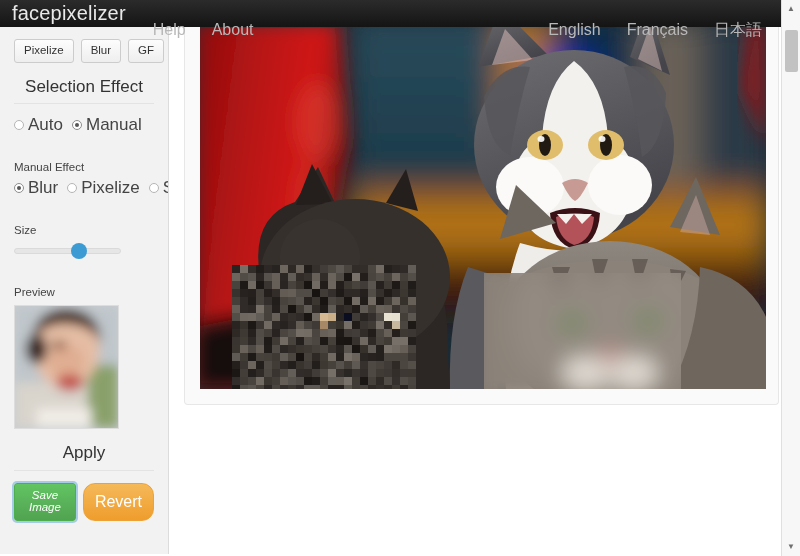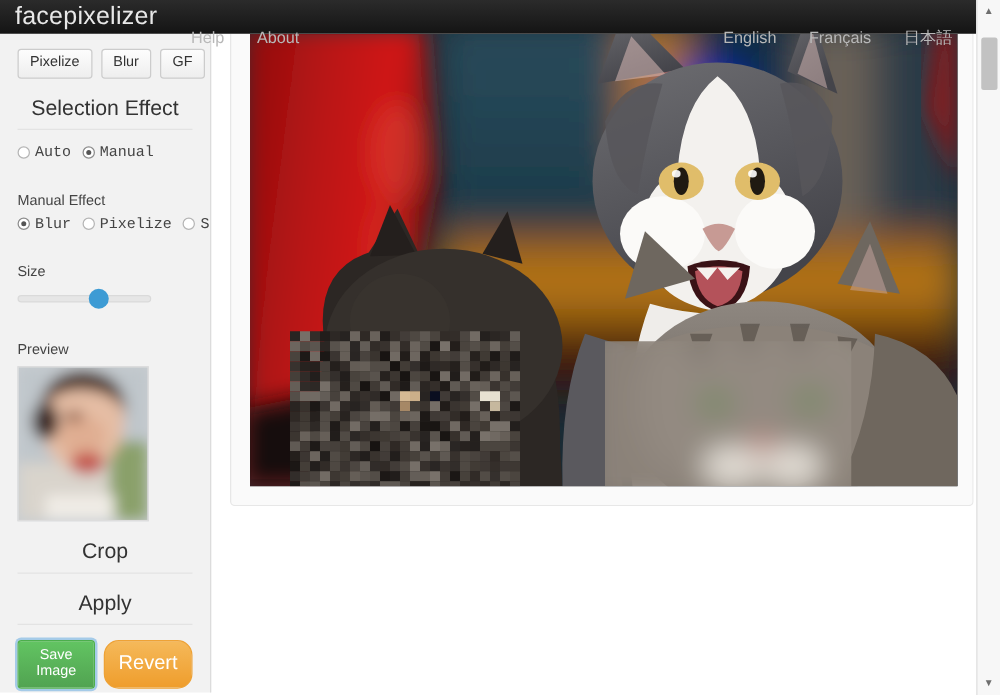--- a/index.html
+++ b/index.html
@@ -18,21 +18,21 @@
     background: #1f1f1f;
     background: linear-gradient(#2b2b2b, #141414);
     display: flex; align-items: center;
     z-index: 30;
   }
   #brand {
     color: #e8e8e8; font-size: 20px; letter-spacing: .2px;
     padding: 0 14px 0 12px; text-decoration: none;
   }
   .nav-link {
-    color: #b8b8b8; font-size: 13px; text-decoration: none;
+    color: #b8b8b8; font-size: 16px; text-decoration: none;
     padding: 0 13px; line-height: 27px; white-space: nowrap; margin-top: 32px;
   }
   #nav-left { display: flex; align-items: center; }
   #nav-right { margin-left: auto; display: flex; align-items: center; padding-right: 6px; }
 
   
   #sidebar {
     position: absolute; left: 0; top: 27px;
     width: 169px; height: 527px;
     background: #f2f2f2;
@@ -66,21 +66,21 @@
   .radio-dot {
     width: 10px; height: 10px; border-radius: 50%;
     border: 1px solid #b5b5b5; background: #fff; display: inline-block;
     position: relative; flex: none;
   }
   .radio-dot.on { border-color: #8d8d8d; }
   .radio-dot.on::after {
     content: ""; position: absolute; left: 2px; top: 2px;
     width: 4px; height: 4px; border-radius: 50%; background: #555;
   }
-  .radio-txt { font-size: 12px; color: #444; font-family: Liberation Mono, monospace; }
+  .radio-txt { font-size: 17px; color: #444; }
 
   
   #slider-wrap { margin-top: 6px; position: relative; height: 18px; width: 107px; }
   #slider-track {
     position: absolute; left: 0; top: 6px; width: 107px; height: 6px;
     border-radius: 3px; background: #e6e6e6; border: 1px solid #dadada;
   }
   #slider-handle {
     position: absolute; top: 1px; left: 57px;
     width: 16px; height: 16px; border-radius: 50%;
@@ -94,21 +94,21 @@
     position: relative;
   }
   #preview-canvas { position: absolute; inset: 0; }
 
   
   .btn-green {
     border: 1px solid #4cae4c; border-radius: 3px;
     background: linear-gradient(#62c462, #51a351);
     color: #fff; font-size: 11.5px; padding: 5px 9px 6px;
     cursor: pointer; box-shadow: 0 0 0 2px #a5cbe8;
-    font-family: "Liberation Sans", sans-serif; line-height: 1.1;
+    font-family: "Liberation Sans", sans-serif; line-height: 1.1; font-style: italic;
   }
   .btn-orange {
     border: 1px solid #eea236; border-radius: 12px;
     background: linear-gradient(#f5b95a, #ef9d2c);
     color: #fff; font-size: 16px; padding: 5px 11px 6px;
     cursor: pointer; font-family: "Liberation Sans", sans-serif; line-height: 1.1;
   }
 
   
   #main {
@@ -225,21 +225,20 @@
           <path d="M16 38 Q20 2 54 3 Q88 5 88 40 Q82 20 52 18 Q26 18 16 38 Z" fill="#4a3026"></path>
           <ellipse cx="22" cy="44" rx="11" ry="15" fill="#3a2620"></ellipse>
           <ellipse cx="52" cy="56" rx="19" ry="17" fill="#e0ae92"></ellipse>
           <ellipse cx="56" cy="78" rx="14" ry="9" fill="#c4574f"></ellipse>
           <ellipse cx="45" cy="40" rx="8" ry="5" fill="#9a6a55"></ellipse>
           <rect x="22" y="104" width="56" height="20" fill="#f0ece6"></rect>
         </g>
       </svg>
     </div>
 
-    <h2 class="sec-title">Crop</h2>
 
 
     <h2 class="sec-title">Apply</h2>
 
     <div class="btn-row">
       <button class="btn-green">Save Image</button>
       <button class="btn-orange">Revert</button>
     </div>
 
   </div>

